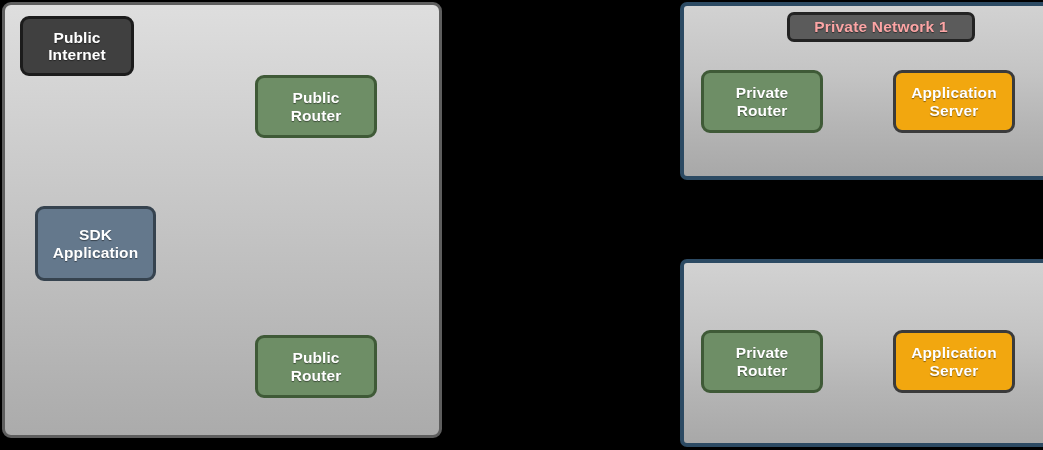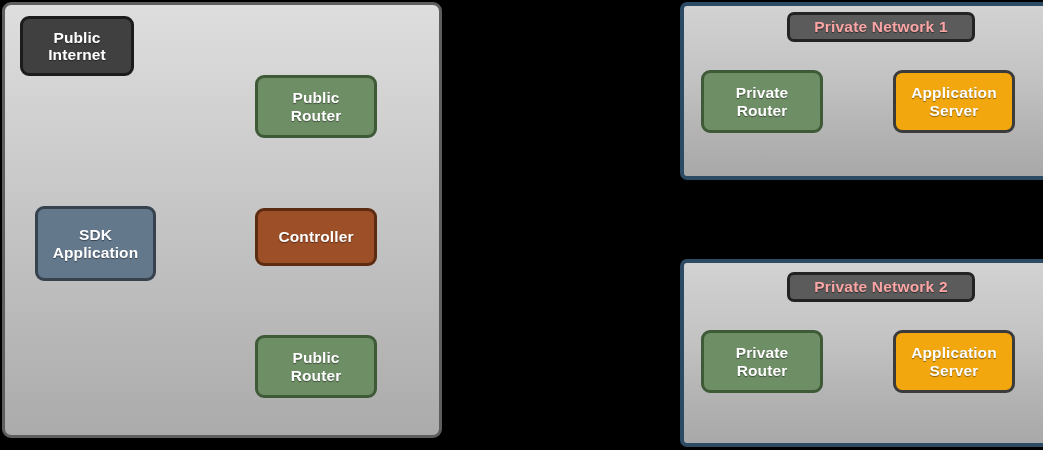--- a/index.html
+++ b/index.html
@@ -131,39 +131,37 @@
   <div class="zone zone-public">
     <div class="node node-dark pos-public-internet">Public
 Internet</div>
 
     <div class="node node-green pos-public-router-1">Public
 Router</div>
 
     <div class="node node-blue pos-sdk-app">SDK
 Application</div>
 
-    <div class="node node-rust pos-controller">Controller</div>
 
     <div class="node node-green pos-public-router-2">Public
 Router</div>
   </div>
 
   <div class="zone zone-private zone-private-1"></div>
 
   <div class="zone-title pos-pn1-title">Private Network 1</div>
 
   <div class="node node-green pos-pn1-router">Private
 Router</div>
 
   <div class="node node-orange pos-pn1-appserver">Application
 Server</div>
 
   <div class="zone zone-private zone-private-2"></div>
 
-  <div class="zone-title pos-pn2-title">Private Network 2</div>
 
   <div class="node node-green pos-pn2-router">Private
 Router</div>
 
   <div class="node node-orange pos-pn2-appserver">Application
 Server</div>
 
 </div>
 
 </body></html>

